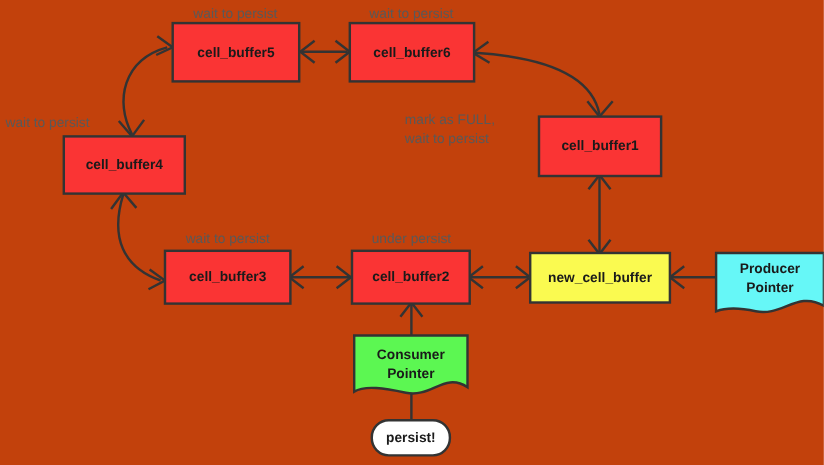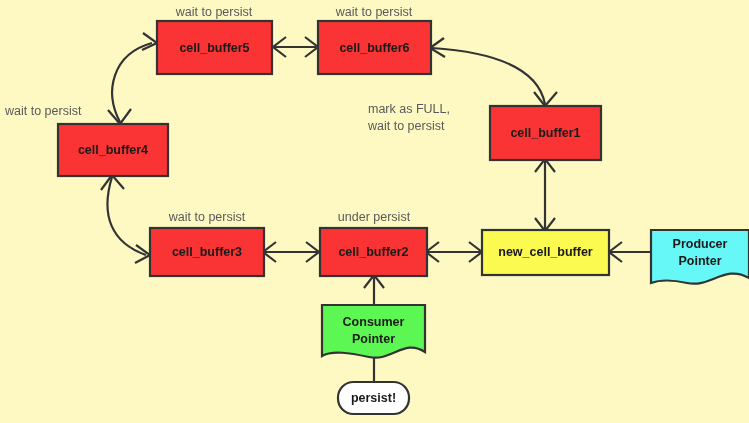--- a/index.html
+++ b/index.html
@@ -7,21 +7,21 @@
     padding: 0;
     background: #ffffff;
   }
   body {
     font-family: "Liberation Sans", sans-serif;
   }
   #diagram-root {
     position: relative;
     width: 749px;
     height: 423px;
-    background: #fef9c3;
+    background: #c2410c;
     overflow: hidden;
   }
   svg#diagram-canvas {
     position: absolute;
     top: 0;
     left: 0;
     width: 749px;
     height: 423px;
   }
   .node-label {

